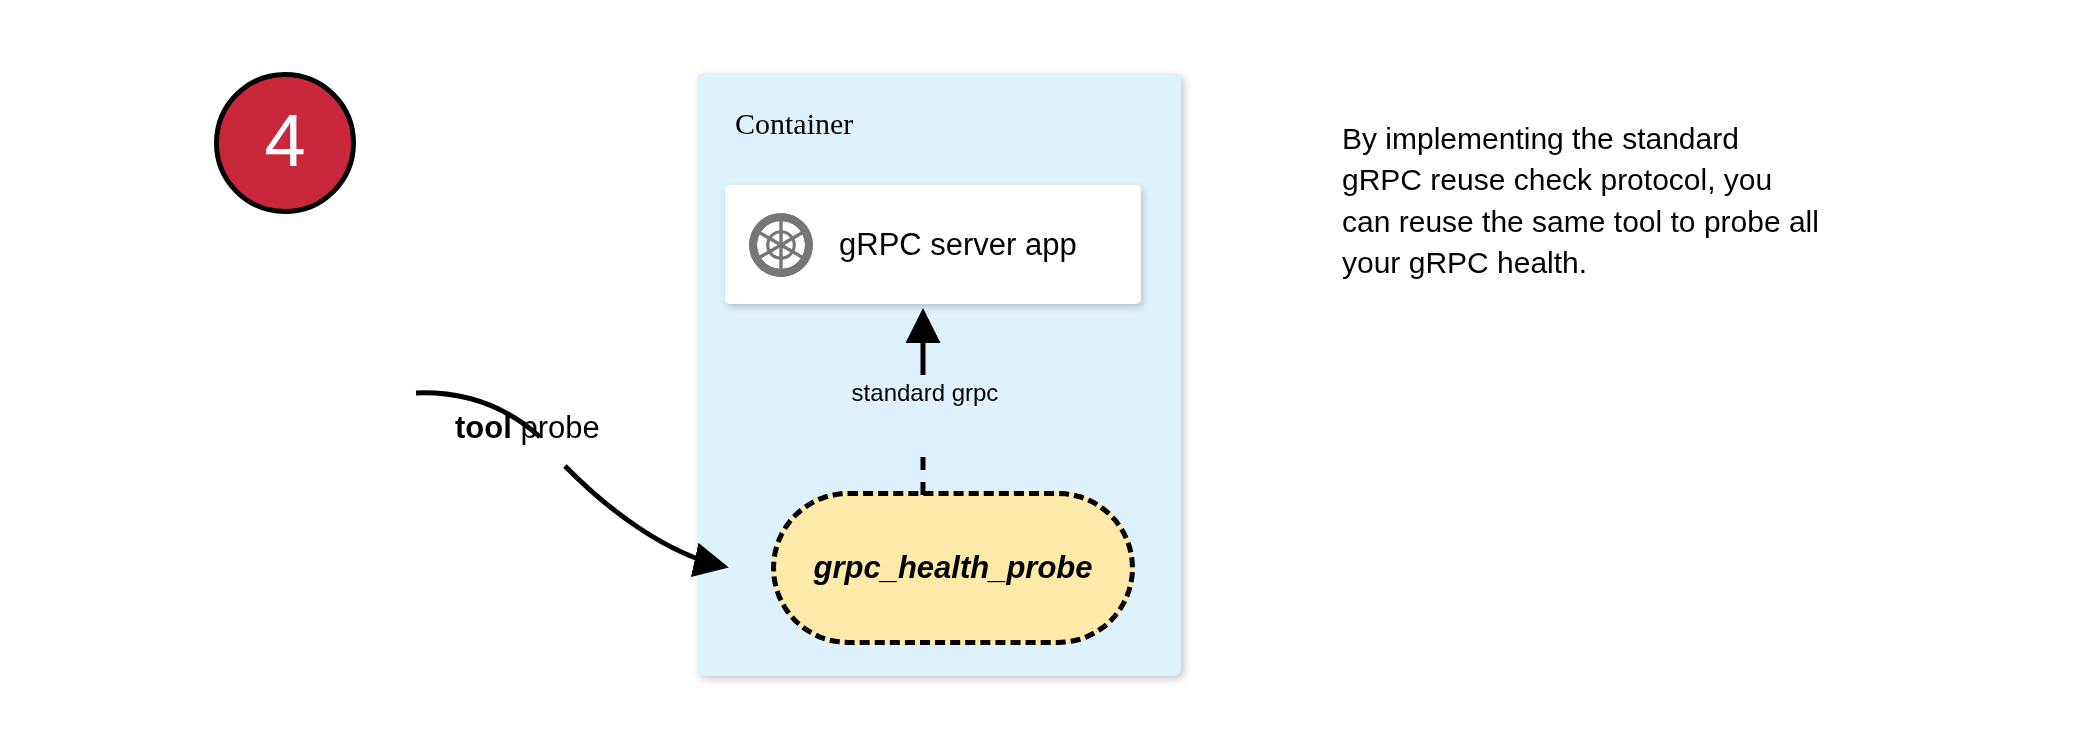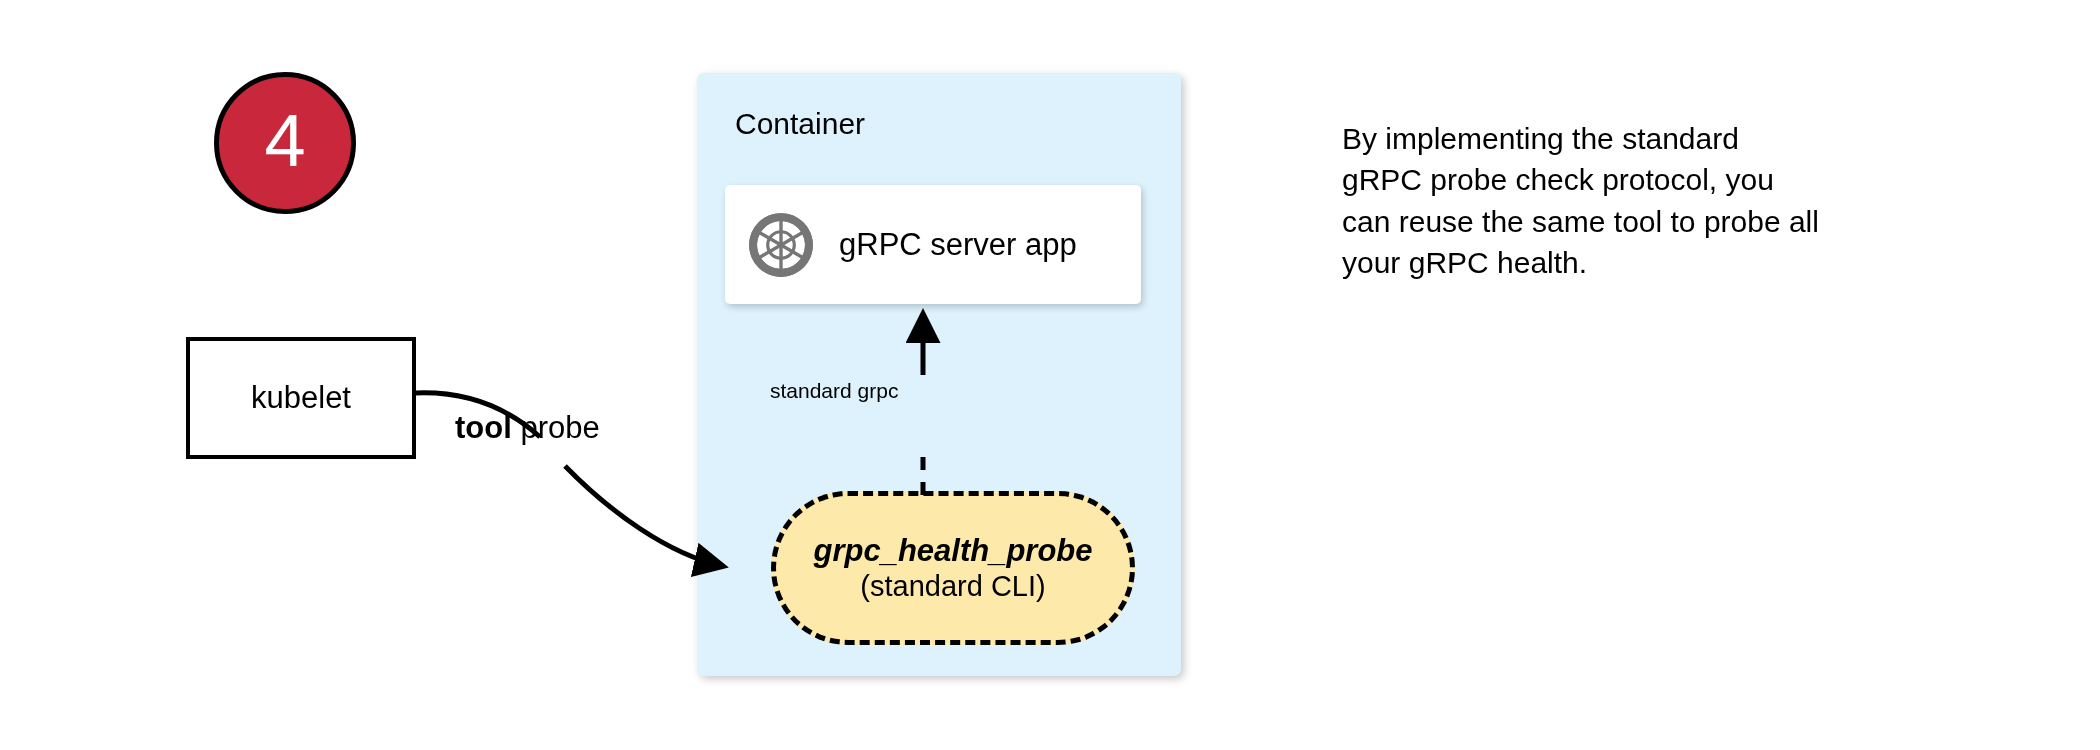--- a/index.html
+++ b/index.html
@@ -86,20 +86,21 @@
     background: #ddf2fd;
     border-radius: 7px;
     box-shadow: 3px 3px 9px rgba(0,0,0,0.22);
   }
   .container-title {
     position: absolute;
     left: 735px;
     top: 107px;
     font-size: 30px;
     line-height: 1.1;
+    font-family: Liberation Serif, serif;
   }
 
   
   .server-card {
     position: absolute;
     left: 725px;
     top: 185px;
     width: 416px;
     height: 119px;
     background: #ffffff;
@@ -119,21 +120,22 @@
   .server-card-label {
     font-size: 31px;
     margin-left: 24px;
     white-space: nowrap;
   }
   .protocol-label {
     position: absolute;
     left: 770px;
     top: 378px;
     width: 310px;
-    font-size: 21px;
+    text-align: center;
+    font-size: 24px;
     line-height: 1.28;
   }
   .protocol-label .pl-line {
     display: block;
     background: #ddf2fd;
   }
 
   
   .probe-pill {
     position: absolute;
@@ -185,23 +187,20 @@
 </style>
 </head>
 <body>
 
 <div id="stage">
 
   <div class="step-badge">
     <span class="step-badge-number">4</span>
   </div>
 
-  <div class="kubelet-box">
-    <span class="kubelet-label">kubelet</span>
-  </div>
 
   <div class="exec-probe-label">
     <span class="strong">tool</span><span> probe</span>
   </div>
 
   <div class="container-box"></div>
   <div class="container-title">Container</div>
 
   <div class="server-card">
     <svg class="aperture-icon" viewBox="0 0 64 64">
@@ -228,37 +227,36 @@
     </svg>
     <span class="server-card-label">gRPC server app</span>
   </div>
 
   <div class="protocol-label">
     <span class="pl-line">standard grpc</span>
   </div>
 
   <div class="probe-pill">
     <span class="probe-title">grpc_health_probe</span>
-    <span class="probe-subtitle">(standard CLI)</span>
   </div>
 
   <svg class="edge-layer" viewBox="0 0 2100 750">
     <defs>
       <marker id="arrowhead" markerWidth="7" markerHeight="7" refX="5.6" refY="3.5" orient="auto" markerUnits="strokeWidth">
         <path d="M0,0 L7,3.5 L0,7 Z" fill="#000000"></path>
       </marker>
     </defs>
 
     <path d="M416,393 C470,391 510,410 540,437" stroke="#000000" stroke-width="5" fill="none"></path>
     <path d="M565,466 C610,512 668,554 722,566" stroke="#000000" stroke-width="5" fill="none" marker-end="url(#arrowhead)"></path>
 
     <line x1="923" y1="495" x2="923" y2="452" stroke="#000000" stroke-width="5" stroke-dasharray="13 12"></line>
     <line x1="923" y1="375" x2="923" y2="315" stroke="#000000" stroke-width="5" marker-end="url(#arrowhead)"></line>
   </svg>
 
   <div class="side-note">
     <span>By implementing the standard</span>
-    <span>gRPC probe check protocol, you</span>
+    <span>gRPC reuse check protocol, you</span>
     <span>can reuse the same tool to probe all</span>
     <span>your gRPC health.</span>
   </div>
 
 </div>
 
 </body></html>

